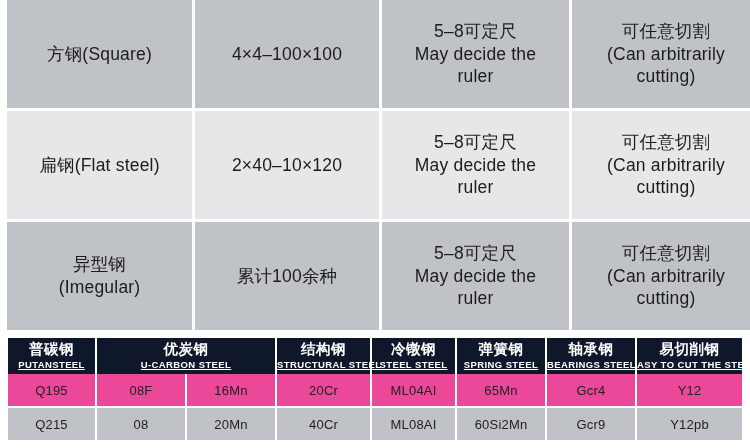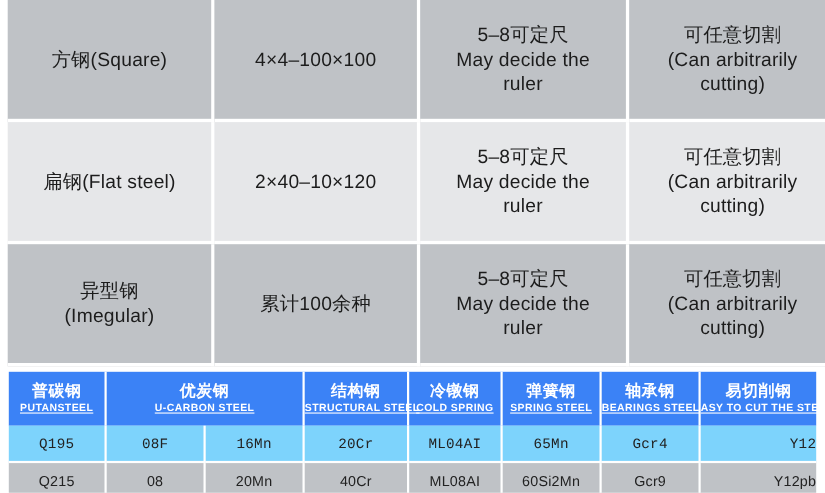--- a/index.html
+++ b/index.html
@@ -54,23 +54,23 @@
     border-collapse: collapse;
     table-layout: fixed;
   }
   #grade-table th,
   #grade-table td {
     text-align: center;
     vertical-align: middle;
     padding: 0;
   }
   #grade-table thead th {
-    background: #3b82f6;
+    background: #0f172a;
     color: #ffffff;
-    height: 49px;
+    height: 36px;
     border-right: 2px solid #ffffff;
     border-left: 2px solid #ffffff;
     line-height: 1.18;
   }
   #grade-table thead th:first-child { border-left: none; }
   #grade-table thead th:last-child  { border-right: none; }
   .th-cn {
     display: block;
     font-size: 14.5px;
     font-weight: 700;
@@ -88,22 +88,22 @@
   #grade-table tbody td {
     height: 32px;
     font-size: 13px;
     color: #222222;
     border-right: 2px solid #ffffff;
     border-left: 2px solid #14532d;
     border-bottom: 2px solid #ffffff;
     letter-spacing: 0.2px;
   }
   #grade-table tbody td:first-child { border-left: none; }
-  #grade-table tbody td:last-child  { border-right: none; text-align: right; }
-  #grade-table tbody tr.grade-row-light td { background: #7dd3fc; font-family: Liberation Mono, monospace; }
+  #grade-table tbody td:last-child  { border-right: none; }
+  #grade-table tbody tr.grade-row-light td { background: #ec4899; }
   #grade-table tbody tr.grade-row-dark  td { background: #bfc2c6; }
 
   .gc0 { width: 88px; }
   .gc1 { width: 90px; }
   .gc2 { width: 90px; }
   .gc3 { width: 95px; }
   .gc4 { width: 85px; }
   .gc5 { width: 90px; }
   .gc6 { width: 90px; }
   .gc7 { width: 106px; }
@@ -213,21 +213,21 @@
       <th colspan="2">
         <span class="th-cn">优炭钢</span>
         <span class="th-en">U-CARBON  STEEL</span>
       </th>
       <th colspan="1">
         <span class="th-cn">结构钢</span>
         <span class="th-en">STRUCTURAL  STEEL</span>
       </th>
       <th colspan="1">
         <span class="th-cn">冷镦钢</span>
-        <span class="th-en">COLD  SPRING</span>
+        <span class="th-en">STEEL  STEEL</span>
       </th>
       <th colspan="1">
         <span class="th-cn">弹簧钢</span>
         <span class="th-en">SPRING  STEEL</span>
       </th>
       <th colspan="1">
         <span class="th-cn">轴承钢</span>
         <span class="th-en">BEARINGS  STEEL</span>
       </th>
       <th colspan="1">

